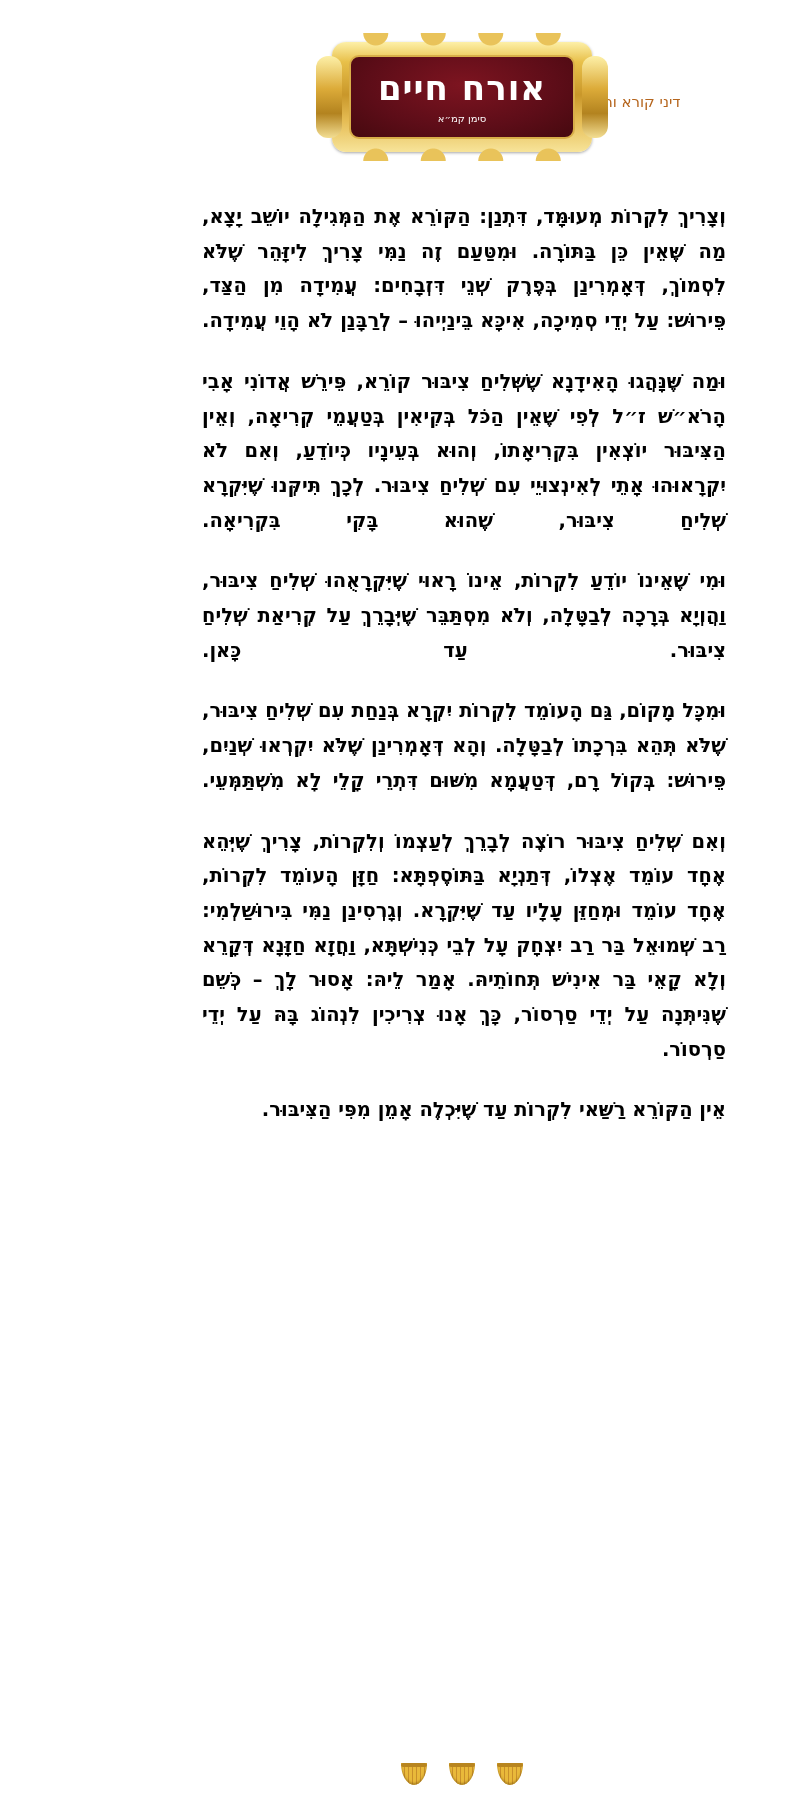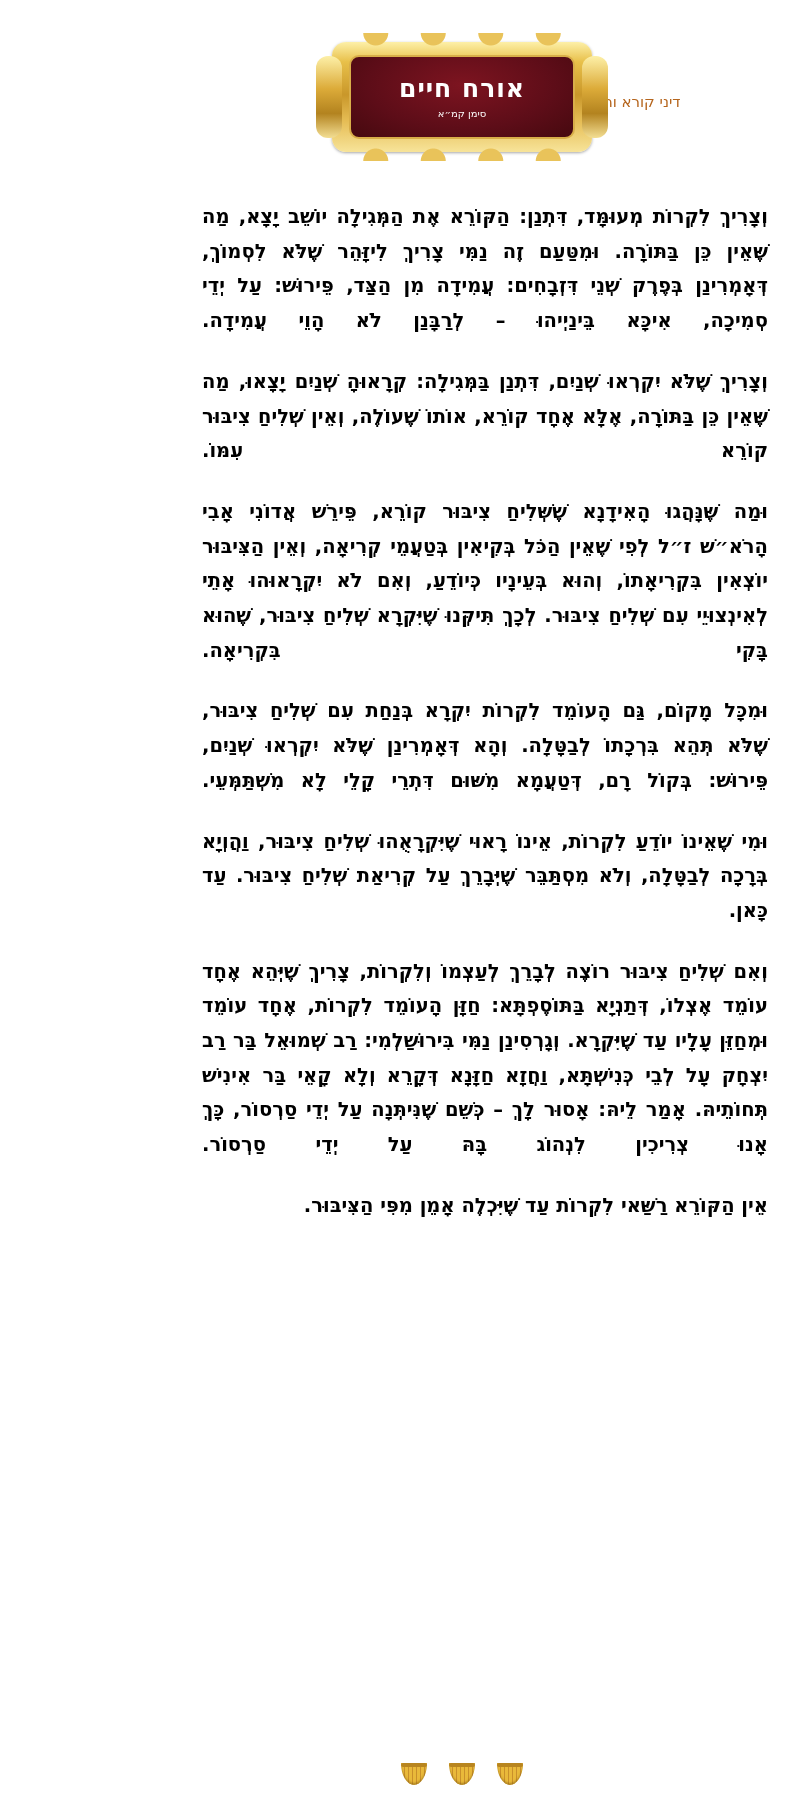--- a/index.html
+++ b/index.html
@@ -83,21 +83,21 @@
     border-radius: 10px;
     background: radial-gradient(ellipse at 50% 35%, #7d1420 0%, #5d0d18 60%, #46090f 100%);
     border: 2px solid #d8ae49;
     display: flex;
     flex-direction: column;
     align-items: center;
     justify-content: center;
     color: #ffffff;
   }
   .banner-title {
-    font-size: 25px;
+    font-size: 34px;
     font-weight: bold;
     letter-spacing: 1px;
     line-height: 1.1;
     direction: rtl;
   }
   .banner-sub {
     margin-top: 6px;
     font-size: 10px;
     direction: rtl;
   }
@@ -111,21 +111,21 @@
       radial-gradient(circle at 12.5% 0, #e9c35a 0 12px, transparent 13px),
       radial-gradient(circle at 37.5% 0, #e9c35a 0 12px, transparent 13px),
       radial-gradient(circle at 62.5% 0, #e9c35a 0 12px, transparent 13px),
       radial-gradient(circle at 87.5% 0, #e9c35a 0 12px, transparent 13px);
   }
   .banner-scallop.top { top: -9px; }
   .banner-scallop.bottom { bottom: -9px; transform: translateX(-50%) scaleY(-1); }
 
   
   .content {
-    padding: 30px 32px 20px 78px;
+    padding: 30px 74px 20px 78px;
     direction: rtl;
   }
 
   .para {
     font-family: "DejaVu Sans", sans-serif;
     font-size: 19.5px;
     font-weight: bold;
     line-height: 1.78;
     text-align: justify;
     text-align-last: justify;
@@ -184,24 +184,23 @@
       <div class="banner-inner">
         <div class="banner-title">אורח חיים</div>
         <div class="banner-sub">סימן קמ״א</div>
       </div>
     </div>
 
   </div>
 
   <div class="content">
     <p class="para">וְצָרִיךְ לִקְרוֹת מְעוּמָּד, דִּתְנַן: הַקּוֹרֵא אֶת הַמְּגִילָה יוֹשֵׁב יָצָא, מַה שֶּׁאֵין כֵּן בַּתּוֹרָה. וּמִטַּעַם זֶה נַמִּי צָרִיךְ לִיזָּהֵר שֶׁלֹּא לִסְמוֹךְ, דְּאָמְרִינַן בְּפֶרֶק שְׁנֵי דִּזְבָחִים: עֲמִידָה מִן הַצַּד, פֵּירוּשׁ: עַל יְדֵי סְמִיכָה, אִיכָּא בֵּינַיְיהוּ – לְרַבָּנַן לֹא הָוֵי עֲמִידָה.</p>
-    <p class="para">וְצָרִיךְ שֶׁלֹּא יִקְרְאוּ שְׁנַיִם, דִּתְנַן בַּמְּגִילָה: קְרָאוּהָ שְׁנַיִם יָצָאוּ, מַה שֶּׁאֵין כֵּן בַּתּוֹרָה, אֶלָּא אֶחָד קוֹרֵא, אוֹתוֹ שֶׁעוֹלֶה, וְאֵין שְׁלִיחַ צִיבּוּר קוֹרֵא עִמּוֹ.</p>
     <p class="para">וּמַה שֶּׁנָּהֲגוּ הָאִידָנָא שֶׁשְּׁלִיחַ צִיבּוּר קוֹרֵא, פֵּירֵשׁ אֲדוֹנִי אָבִי הָרֹא״שׁ ז״ל לְפִי שֶׁאֵין הַכֹּל בְּקִיאִין בְּטַעֲמֵי קְרִיאָה, וְאֵין הַצִּיבּוּר יוֹצְאִין בִּקְרִיאָתוֹ, וְהוּא בְּעֵינָיו כְּיוֹדֵעַ, וְאִם לֹא יִקְרָאוּהוּ אָתֵי לְאִינְצוּיֵי עִם שְׁלִיחַ צִיבּוּר. לְכָךְ תִּיקְּנוּ שֶׁיִּקְרָא שְׁלִיחַ צִיבּוּר, שֶׁהוּא בָּקִי בִּקְרִיאָה.</p>
+    <p class="para">וּמִי שֶׁאֵינוֹ יוֹדֵעַ לִקְרוֹת, אֵינוֹ רָאוּי שֶׁיִּקְרָאֻהוּ שְׁלִיחַ צִיבּוּר, וַהֲוְיָא בְּרָכָה לְבַטָּלָה, וְלֹא מִסְתַּבֵּר שֶׁיְּבָרֵךְ עַל קְרִיאַת שְׁלִיחַ צִיבּוּר. עַד כָּאן.</p>
     <p class="para">וּמִכָּל מָקוֹם, גַּם הָעוֹמֵד לִקְרוֹת יִקְרָא בְּנַחַת עִם שְׁלִיחַ צִיבּוּר, שֶׁלֹּא תְּהֵא בִּרְכָתוֹ לְבַטָּלָה. וְהָא דְּאָמְרִינַן שֶׁלֹּא יִקְרְאוּ שְׁנַיִם, פֵּירוּשׁ: בְּקוֹל רָם, דְּטַעֲמָא מִשּׁוּם דִּתְרֵי קָלֵי לָא מִשְׁתַּמְּעֵי.</p>
-    <p class="para">וּמִי שֶׁאֵינוֹ יוֹדֵעַ לִקְרוֹת, אֵינוֹ רָאוּי שֶׁיִּקְרָאֻהוּ שְׁלִיחַ צִיבּוּר, וַהֲוְיָא בְּרָכָה לְבַטָּלָה, וְלֹא מִסְתַּבֵּר שֶׁיְּבָרֵךְ עַל קְרִיאַת שְׁלִיחַ צִיבּוּר. עַד כָּאן.</p>
     <p class="para">וְאִם שְׁלִיחַ צִיבּוּר רוֹצֶה לְבָרֵךְ לְעַצְמוֹ וְלִקְרוֹת, צָרִיךְ שֶׁיְּהֵא אֶחָד עוֹמֵד אֶצְלוֹ, דְּתַנְיָא בַּתּוֹסֶפְתָּא: חַזָּן הָעוֹמֵד לִקְרוֹת, אֶחָד עוֹמֵד וּמְחַזֵּן עָלָיו עַד שֶׁיִּקְרָא. וְגָרְסִינַן נַמִּי בִּירוּשַׁלְמִי: רַב שְׁמוּאֵל בַּר רַב יִצְחָק עָל לְבֵי כְּנִישְׁתָּא, וַחֲזָא חַזָּנָא דְּקָרֵא וְלָא קָאֵי בַּר אִינִישׁ תְּחוֹתֵיהּ. אָמַר לֵיהּ: אָסוּר לָךְ – כְּשֵׁם שֶׁנִּיתְּנָה עַל יְדֵי סַרְסוֹר, כָּךְ אָנוּ צְרִיכִין לִנְהוֹג בָּהּ עַל יְדֵי סַרְסוֹר.</p>
     <p class="para last-left">אֵין הַקּוֹרֵא רַשַּׁאי לִקְרוֹת עַד שֶׁיִּכְלֶה אָמֵן מִפִּי הַצִּיבּוּר.</p>
   </div>
 
   <div class="footer-ornament">
     <span class="shell"></span>
     <span class="shell"></span>
     <span class="shell"></span>
   </div>
 

